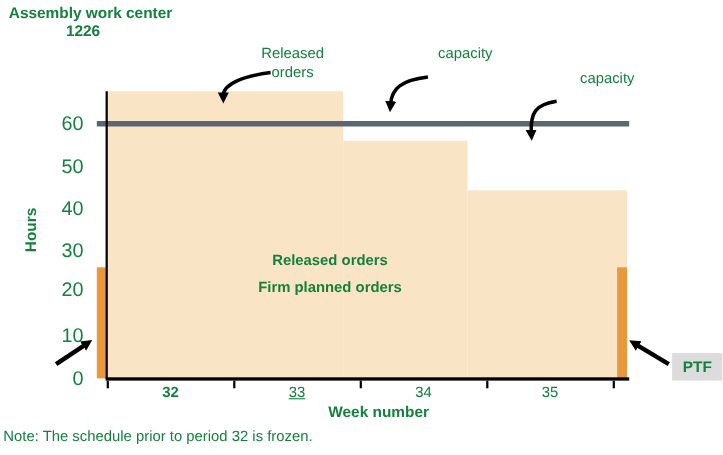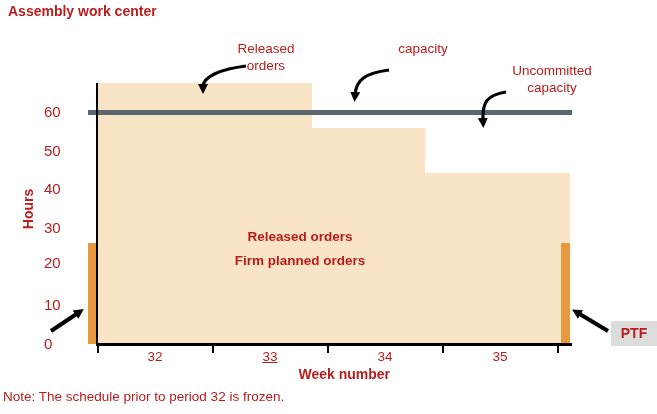--- a/index.html
+++ b/index.html
@@ -1,25 +1,25 @@
 <!DOCTYPE html>
 <html style="--color-area: #FAE4C6; --color-fence_bar: #E8993E; --color-capacity_line: #5C6670; --color-fence_label_bg: #DCDCDC;"><head>
 <meta charset="utf-8">
 <style>
   html,body{margin:0;padding:0;background:#fff;}
   .canvas{
     position:relative;width:657px;height:414px;background:#fff;overflow:hidden;
-    font-family:"Liberation Sans",sans-serif;color:#b91c1c;
+    font-family:"Liberation Sans",sans-serif;color:#15803d;
   }
   .abs{position:absolute;}
   .title{left:8px;top:3px;font-size:14px;font-weight:bold;line-height:17px;}
   .title .t2{width:135px;text-align:center;}
   .ylabel{left:-4px;top:201px;width:64px;text-align:center;font-size:14px;font-weight:bold;
           transform:rotate(-90deg);}
-  .ytick{left:44px;width:32px;font-size:15px;height:16px;line-height:16px;}
+  .ytick{left:44px;width:32px;text-align:right;font-size:18px;height:16px;line-height:16px;}
   .step{background:var(--color-area,#FAE4C6);}
   .capline{left:88px;top:110px;width:484px;height:5px;background:var(--color-capacity_line,#5C6670);}
   .fencebar{top:243px;width:9px;height:101px;background:var(--color-fence_bar,#E8993E);}
   .yaxis{left:96px;top:83px;width:2px;height:261px;background:#000;}
   .xaxis{left:96px;top:343px;width:476px;height:3px;background:#000;}
   .xtick{top:346px;width:2px;height:7px;background:#000;}
   .weeklab{top:349px;width:40px;text-align:center;font-size:13.5px;}
   .xlabel{left:210px;top:366px;width:180px;text-align:right;font-size:14px;font-weight:bold;}
   .arealab{left:170px;width:260px;text-align:center;font-size:13.5px;font-weight:bold;}
   .ann{text-align:center;font-size:13.5px;line-height:16.5px;}
@@ -28,20 +28,21 @@
   .note{left:3px;top:389px;font-size:13.5px;}
   svg.overlay{position:absolute;left:0;top:0;pointer-events:none;}
 </style>
 </head>
 <body>
 
 <div class="canvas">
 
   <div class="abs title">
     <div>Assembly work center</div>
+    <div class="t2">1226</div>
   </div>
 
   <div class="abs step" style="left:96px;top:83px;width:216px;height:261px;"></div>
   <div class="abs step" style="left:312px;top:128px;width:113px;height:216px;"></div>
   <div class="abs step" style="left:425px;top:173px;width:145px;height:171px;"></div>
 
   <div class="abs capline"></div>
 
   <div class="abs fencebar" style="left:88px;"></div>
   <div class="abs fencebar" style="left:561px;"></div>
@@ -56,38 +57,37 @@
 
   <div class="abs ylabel">Hours</div>
   <div class="abs ytick" style="top:104px;">60</div>
   <div class="abs ytick" style="top:143px;">50</div>
   <div class="abs ytick" style="top:181px;">40</div>
   <div class="abs ytick" style="top:220px;">30</div>
   <div class="abs ytick" style="top:255px;">20</div>
   <div class="abs ytick" style="top:297px;">10</div>
   <div class="abs ytick" style="top:336px;">0</div>
 
-  <div class="abs weeklab" style="left:135px;">32</div>
+  <div class="abs weeklab" style="left:135px;font-weight:bold;">32</div>
   <div class="abs weeklab" style="left:250px;text-decoration:underline;">33</div>
   <div class="abs weeklab" style="left:365px;">34</div>
   <div class="abs weeklab" style="left:480px;">35</div>
   <div class="abs xlabel">Week number</div>
 
   <div class="abs arealab" style="top:229px;">Released orders</div>
   <div class="abs arealab" style="top:253px;">Firm planned orders</div>
 
   <div class="abs ann" style="left:211px;top:41px;width:110px;">
     <div>Released</div>
     <div>orders</div>
   </div>
   <div class="abs ann" style="left:368px;top:41px;width:110px;">
     <div>capacity</div>
   </div>
   <div class="abs ann" style="left:492px;top:63px;width:120px;">
-    <div>Uncommitted</div>
     <div>capacity</div>
   </div>
 
   <svg class="overlay" width="657" height="414" viewBox="0 0 657 414">
     <defs>
       <marker id="ah" markerUnits="userSpaceOnUse" markerWidth="12" markerHeight="12" refX="3" refY="5" orient="auto">
         <polygon points="0,0 10,5 0,10" fill="#000"></polygon>
       </marker>
     </defs>
     <path d="M246,66 C222,69 203,76 203,87" fill="none" stroke="#000" stroke-width="3.2" marker-end="url(#ah)"></path>

